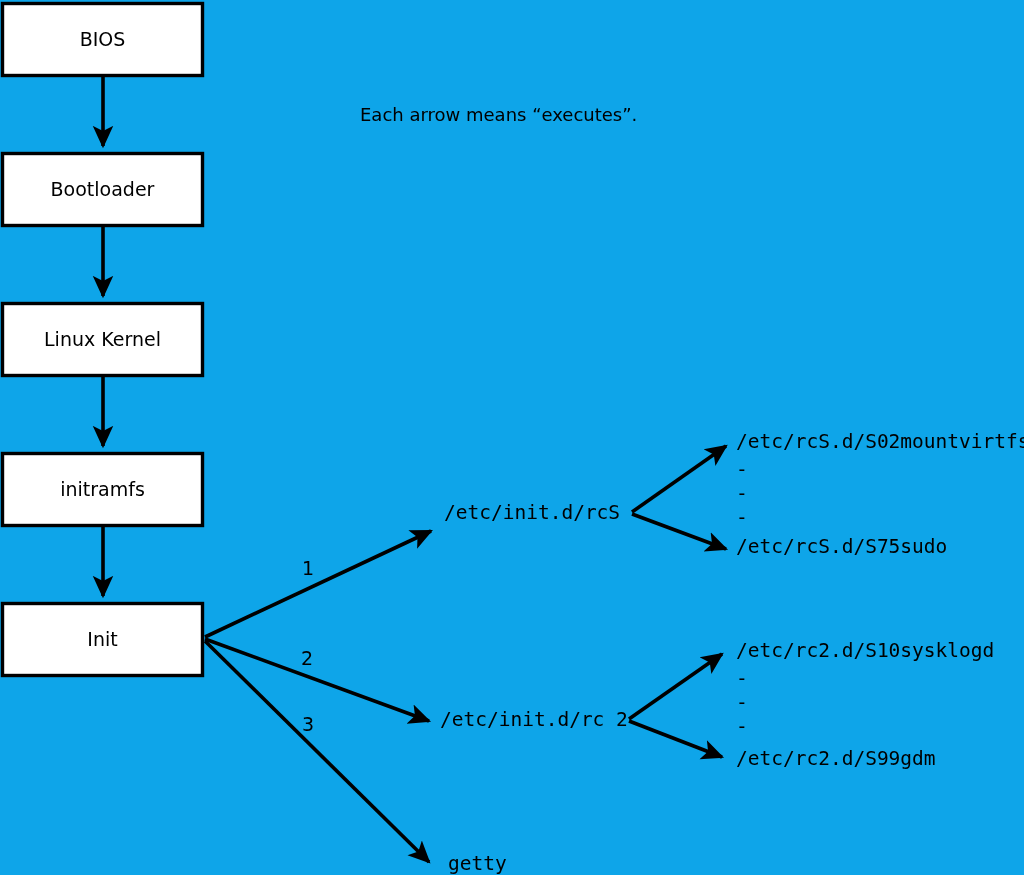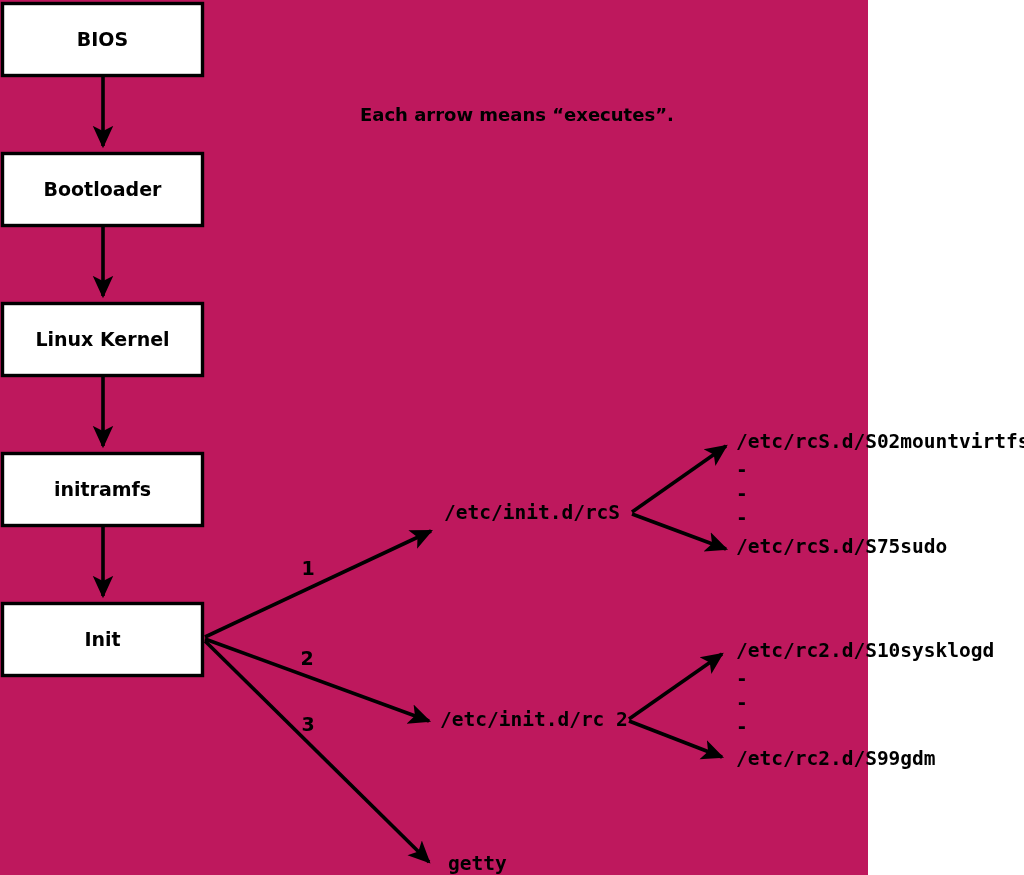--- a/index.html
+++ b/index.html
@@ -8,24 +8,23 @@
     background: #ffffff;
   }
   body {
     width: 1024px;
     height: 875px;
     overflow: hidden;
     font-family: "Liberation Sans", sans-serif;
   }
   #diagram-root {
     position: relative;
-    width: 868px;
+    width: 1024px;
     height: 875px;
-    background: #be185d;
-    font-weight: bold;
+    background: #0ea5e9;
   }
   svg#boot-diagram {
     display: block;
     width: 1024px;
     height: 875px;
   }
   .box-rect {
     fill: #ffffff;
     stroke: #000000;
     stroke-width: 3.4;

